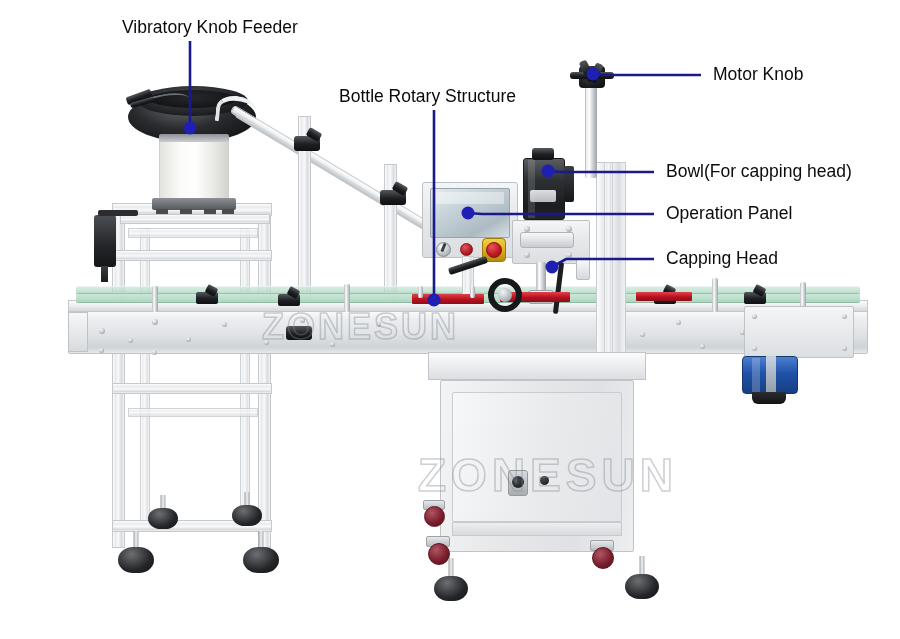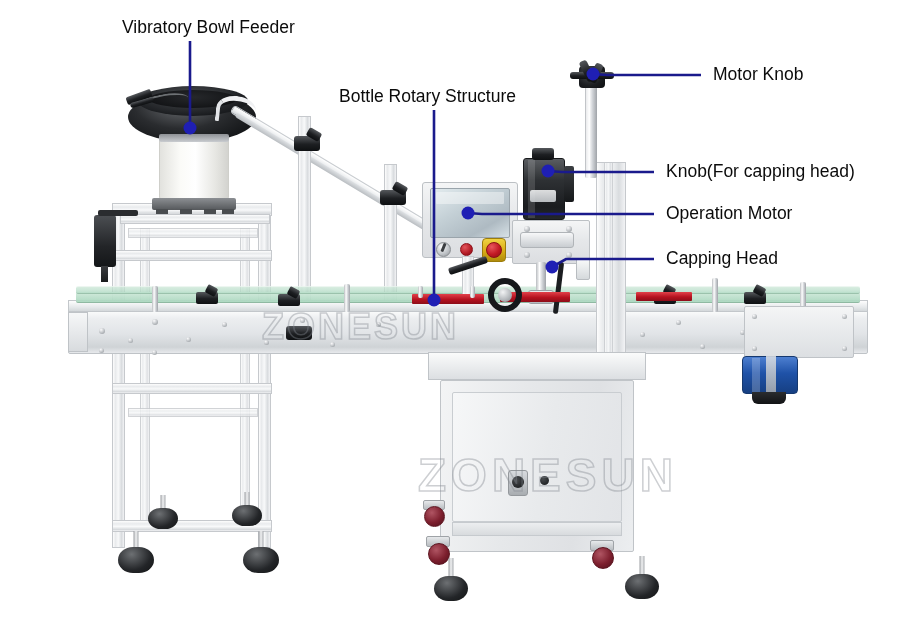--- a/index.html
+++ b/index.html
@@ -343,21 +343,21 @@
         <circle cx="190" cy="128" r="6.5"></circle>
         <circle cx="434" cy="300" r="6.5"></circle>
         <circle cx="593" cy="74" r="6.5"></circle>
         <circle cx="548" cy="171" r="6.5"></circle>
         <circle cx="468" cy="213" r="6.5"></circle>
         <circle cx="552" cy="267" r="6.5"></circle>
       </g>
   </svg>
 
   <div id="labels">
-      <div class="lbl" style="left: 122px; top: 19px; color: rgb(11, 11, 11);">Vibratory Bowl Feeder</div>
+      <div class="lbl" style="left: 122px; top: 19px; color: rgb(11, 11, 11);">Vibratory Knob Feeder</div>
       <div class="lbl" style="left: 339px; top: 88px; color: rgb(11, 11, 11);">Bottle Rotary Structure</div>
       <div class="lbl" style="left: 713px; top: 66px; color: rgb(11, 11, 11);">Motor Knob</div>
-      <div class="lbl" style="left: 666px; top: 163px; color: rgb(11, 11, 11);">Knob(For capping head)</div>
-      <div class="lbl" style="left: 666px; top: 205px; color: rgb(11, 11, 11);">Operation Motor</div>
+      <div class="lbl" style="left: 666px; top: 163px; color: rgb(11, 11, 11);">Bowl(For capping head)</div>
+      <div class="lbl" style="left: 666px; top: 205px; color: rgb(11, 11, 11);">Operation Panel</div>
       <div class="lbl" style="left: 666px; top: 250px; color: rgb(11, 11, 11);">Capping Head</div>
     </div>
 
 </div>
 
 </body></html>

